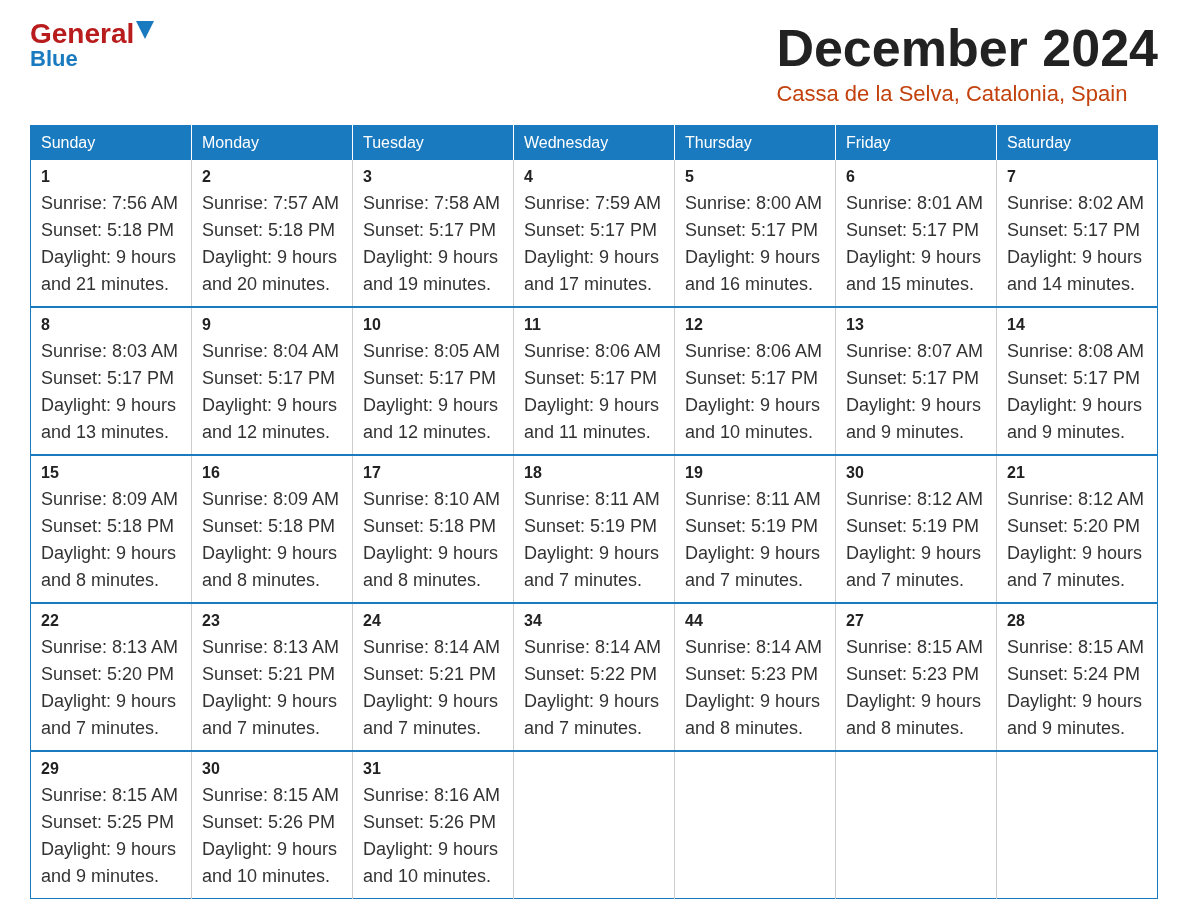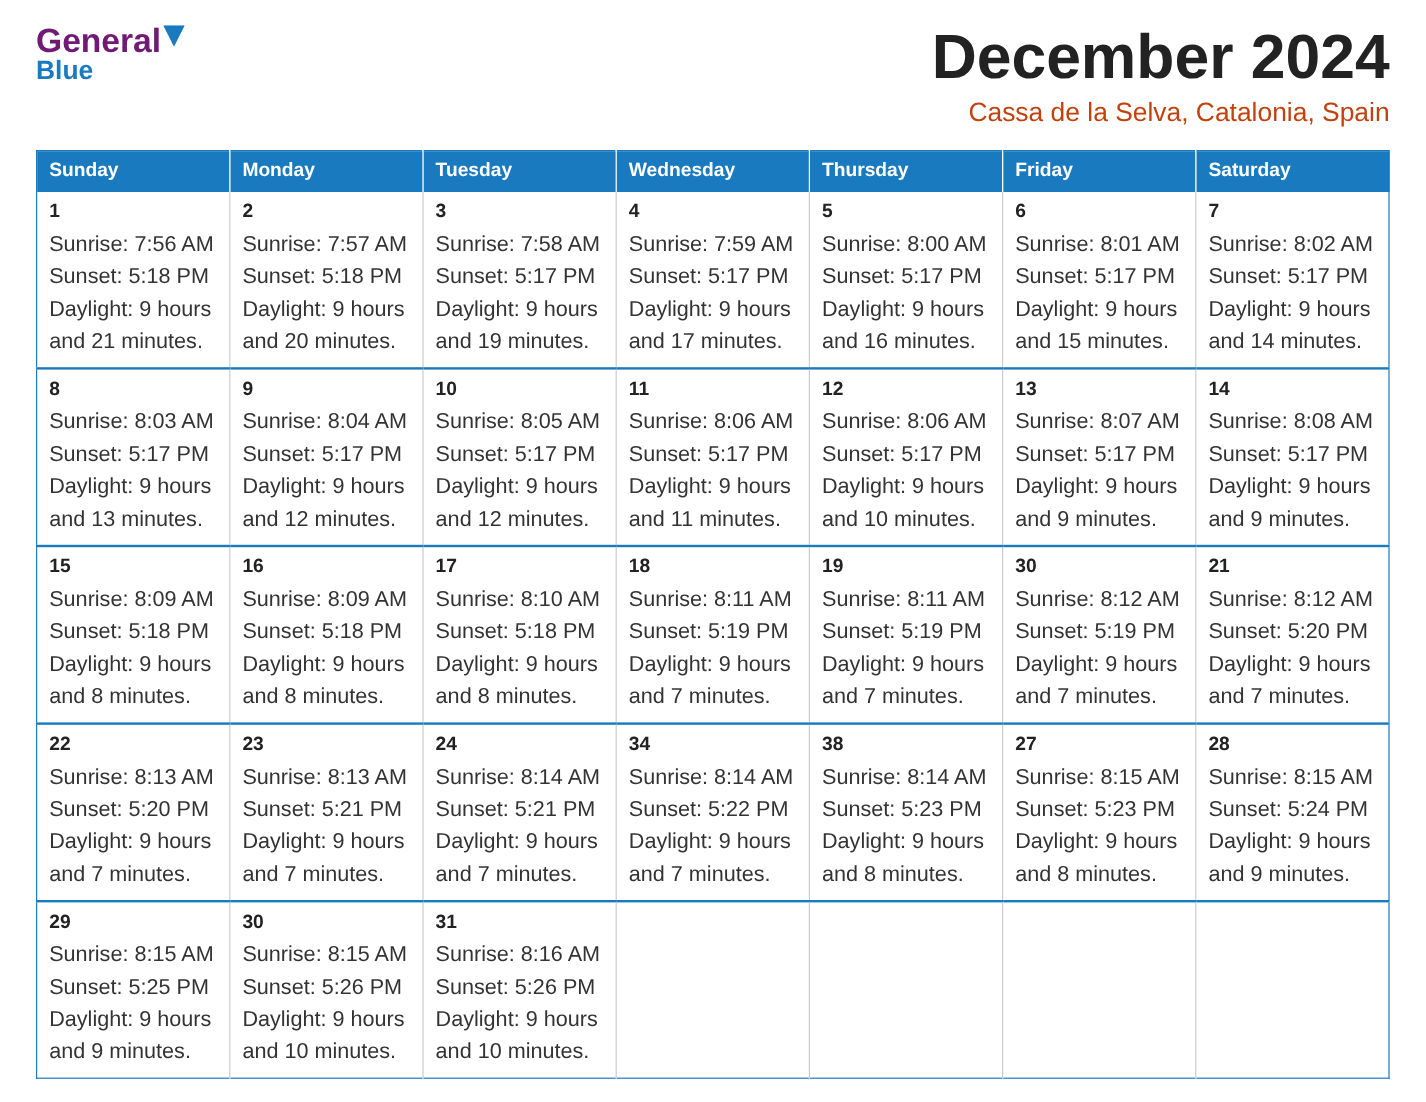--- a/index.html
+++ b/index.html
@@ -17,31 +17,31 @@
       margin-bottom: 18px;
     }
     .logo {
       display: flex;
       flex-direction: column;
       align-items: flex-start;
     }
     .logo-text {
       font-size: 28px;
       font-weight: bold;
-      color: #701a75;
+      color: #b91c1c;
       line-height: 1;
     }
     .logo-blue-bar {
       font-size: 22px;
       font-weight: bold;
       color: #1a7abf;
       margin-top: -2px;
     }
     .title-block {
-      text-align: right;
+      text-align: left;
     }
     .title-block h1 {
       font-size: 52px;
       font-weight: 900;
       color: #222;
       line-height: 1.1;
     }
     .title-block h2 {
       font-size: 22px;
       font-weight: normal;
@@ -50,21 +50,21 @@
     }
     .calendar {
       width: 100%;
       border-collapse: collapse;
       border: 1px solid #1a7abf;
     }
     .calendar thead tr th {
       background: #1a7abf;
       color: #fff;
       font-size: 16px;
-      font-weight: bold;
+      font-weight: normal;
       padding: 8px 10px;
       text-align: left;
       border-right: 1px solid #fff;
     }
     .calendar thead tr th:last-child {
       border-right: none;
     }
     .calendar tbody tr td {
       vertical-align: top;
       padding: 8px 10px;
@@ -357,21 +357,21 @@
         <td>
           <span class="day-number">34</span>
           <div class="day-info">
             <span>Sunrise: 8:14 AM</span><br>
             <span>Sunset: 5:22 PM</span><br>
             <span>Daylight: 9 hours</span><br>
             <span>and 7 minutes.</span>
           </div>
         </td>
         <td>
-          <span class="day-number">38</span>
+          <span class="day-number">44</span>
           <div class="day-info">
             <span>Sunrise: 8:14 AM</span><br>
             <span>Sunset: 5:23 PM</span><br>
             <span>Daylight: 9 hours</span><br>
             <span>and 8 minutes.</span>
           </div>
         </td>
         <td>
           <span class="day-number">27</span>
           <div class="day-info">

